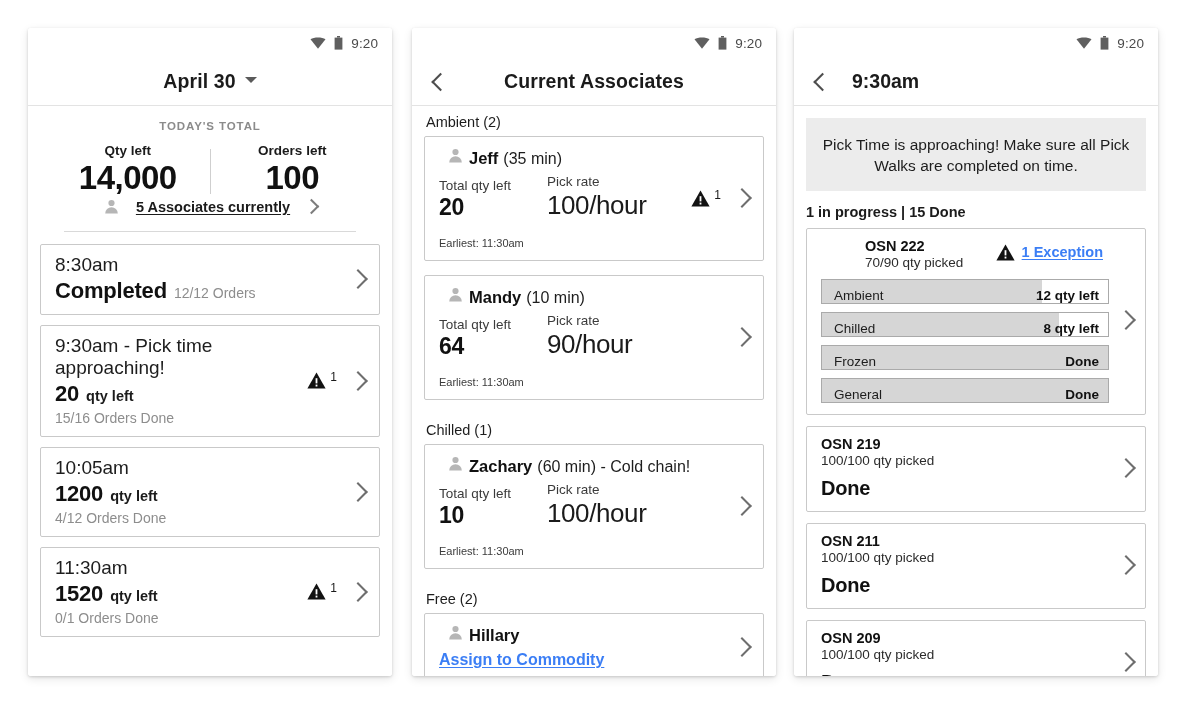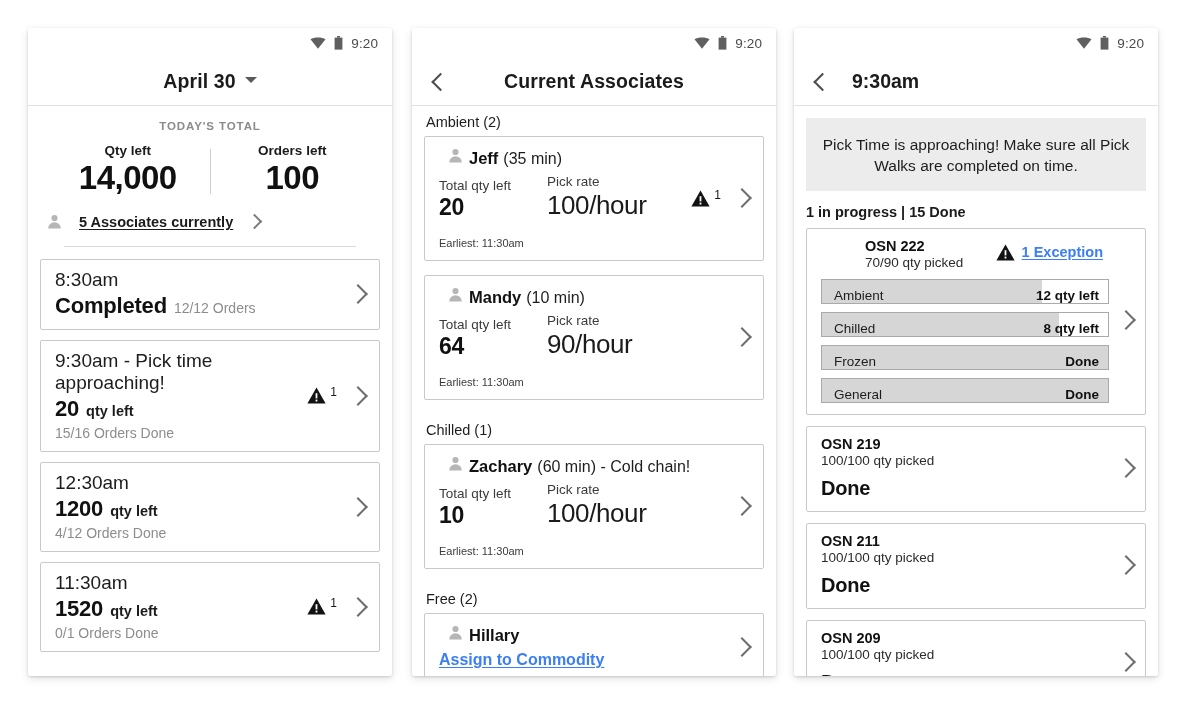--- a/index.html
+++ b/index.html
@@ -138,23 +138,22 @@
   }
   .totals-divider {
     width: 1px;
     background: #cfcfcf;
     margin: 6px 0 4px 0;
     flex: 0 0 1px;
   }
   .assoc-row {
     display: flex;
     align-items: center;
-    justify-content: flex-start;
+    justify-content: center;
     gap: 16px;
-    margin-top: 15px;
   }
   .assoc-link {
     font-size: 14.5px;
     font-weight: 700;
     color: #1b1b1b;
     text-decoration: underline;
     text-underline-offset: 2px;
   }
   .person-icon { display:block; }
   .chev {
@@ -483,21 +482,21 @@
                   <rect x="8.6" y="12.6" width="1.8" height="1.9" fill="#fff"></rect>
                 </svg>
               <span class="warn-count">1</span>
             </span>
             <span class="chev big"></span>
           </div>
         </div>
 
         <div class="tcard">
           <div class="tcard-main">
-            <div class="tcard-time">12:30am</div>
+            <div class="tcard-time">10:05am</div>
             <div class="tcard-mid">
               <span class="tcard-big">1200</span>
               <span class="tcard-unit">qty left</span>
             </div>
             <div class="tcard-sub">4/12 Orders Done</div>
           </div>
           <div class="tcard-right">
             <span class="chev big"></span>
           </div>
         </div>

